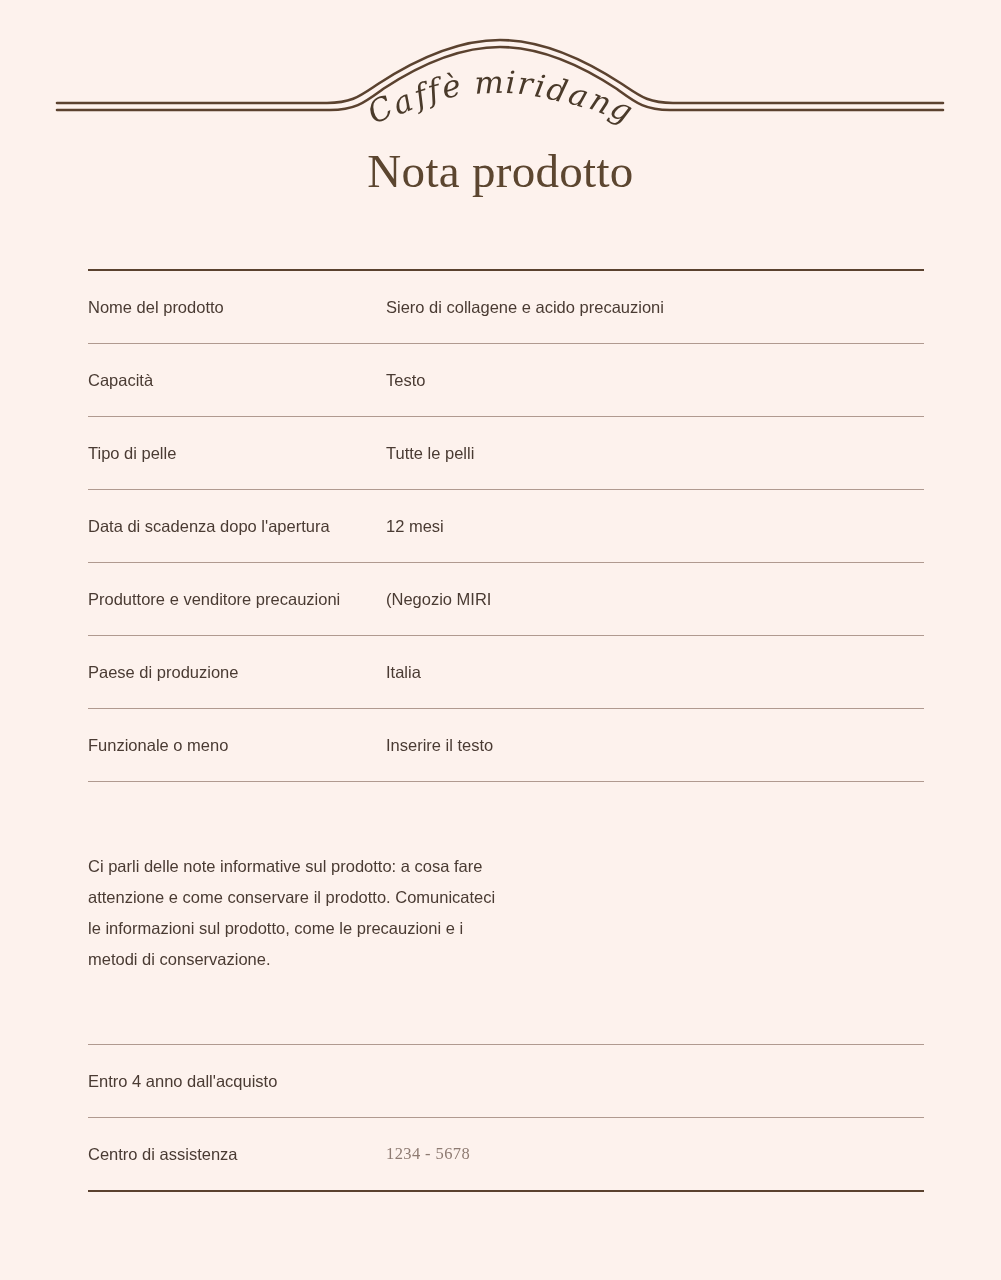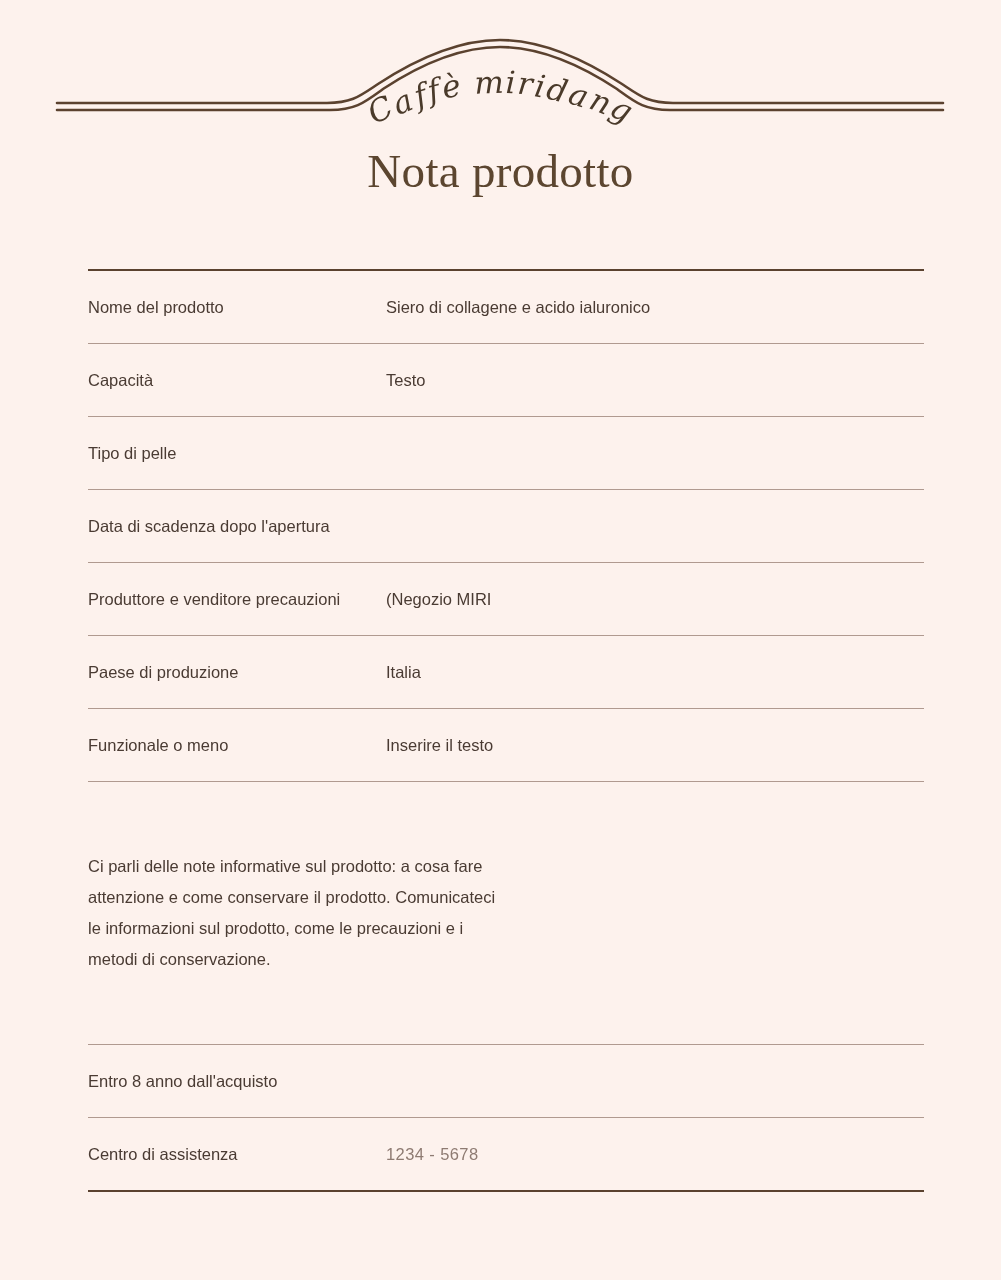--- a/index.html
+++ b/index.html
@@ -109,20 +109,21 @@
     min-height: 262px;
     align-items: center;
   }
   .row.tall .value {
     line-height: 31px;
     max-width: 420px;
   }
   .value.muted {
     color: #8e7b72;
     letter-spacing: 0.4px;
+    font-family: Liberation Serif, serif;
   }
 </style>
 </head>
 <body>
 
 <div class="header">
 
   <svg class="banner-svg" viewBox="0 0 1001 130" preserveAspectRatio="none">
     <path d="M 57 103 L 327 103 C 352 103 360 96 378 84 C 430 50 470 40 500 40 C 530 40 570 50 622 84 C 640 96 648 103 673 103 L 943 103" fill="none" stroke="#5b422f" stroke-width="2.6" stroke-linecap="round"></path>
     <path d="M 57 110 L 330 110 C 356 110 365 102 383 89 C 433 56 471 47 500 47 C 529 47 567 56 617 89 C 635 102 644 110 670 110 L 943 110" fill="none" stroke="#5b422f" stroke-width="2.6" stroke-linecap="round"></path>
@@ -133,34 +134,36 @@
   </div>
 
   <div class="doc-title">Nota prodotto</div>
 </div>
 
 <div class="table">
   <div class="rule-top"></div>
   <div id="rows-host">
       <div class="row">
         <div class="label">Nome del prodotto</div>
-        <div class="value">Siero di collagene e acido ialuronico</div>
+        <div class="value">Siero di collagene e acido precauzioni</div>
       </div>
       <div class="rule"></div>
       <div class="row">
         <div class="label">Capacità</div>
         <div class="value">Testo</div>
       </div>
       <div class="rule"></div>
       <div class="row">
         <div class="label">Tipo di pelle</div>
+        <div class="value">Tutte le pelli</div>
       </div>
       <div class="rule"></div>
       <div class="row">
         <div class="label">Data di scadenza dopo l'apertura</div>
+        <div class="value">12 mesi</div>
       </div>
       <div class="rule"></div>
       <div class="row">
         <div class="label">Produttore e venditore precauzioni</div>
         <div class="value">(Negozio MIRI</div>
       </div>
       <div class="rule"></div>
       <div class="row">
         <div class="label">Paese di produzione</div>
         <div class="value">Italia</div>
@@ -169,21 +172,21 @@
       <div class="row">
         <div class="label">Funzionale o meno</div>
         <div class="value">Inserire il testo</div>
       </div>
       <div class="rule"></div>
       <div class="row tall">
         <div class="value">Ci parli delle note informative sul prodotto: a cosa fare attenzione e come conservare il prodotto. Comunicateci le informazioni sul prodotto, come le precauzioni e i metodi di conservazione.</div>
       </div>
       <div class="rule"></div>
       <div class="row">
-        <div class="value">Entro 8 anno dall'acquisto</div>
+        <div class="value">Entro 4 anno dall'acquisto</div>
       </div>
       <div class="rule"></div>
       <div class="row">
         <div class="label">Centro di assistenza</div>
         <div class="value muted">1234 - 5678</div>
       </div>
     </div>
   <div class="rule-bottom"></div>
 </div>
 

